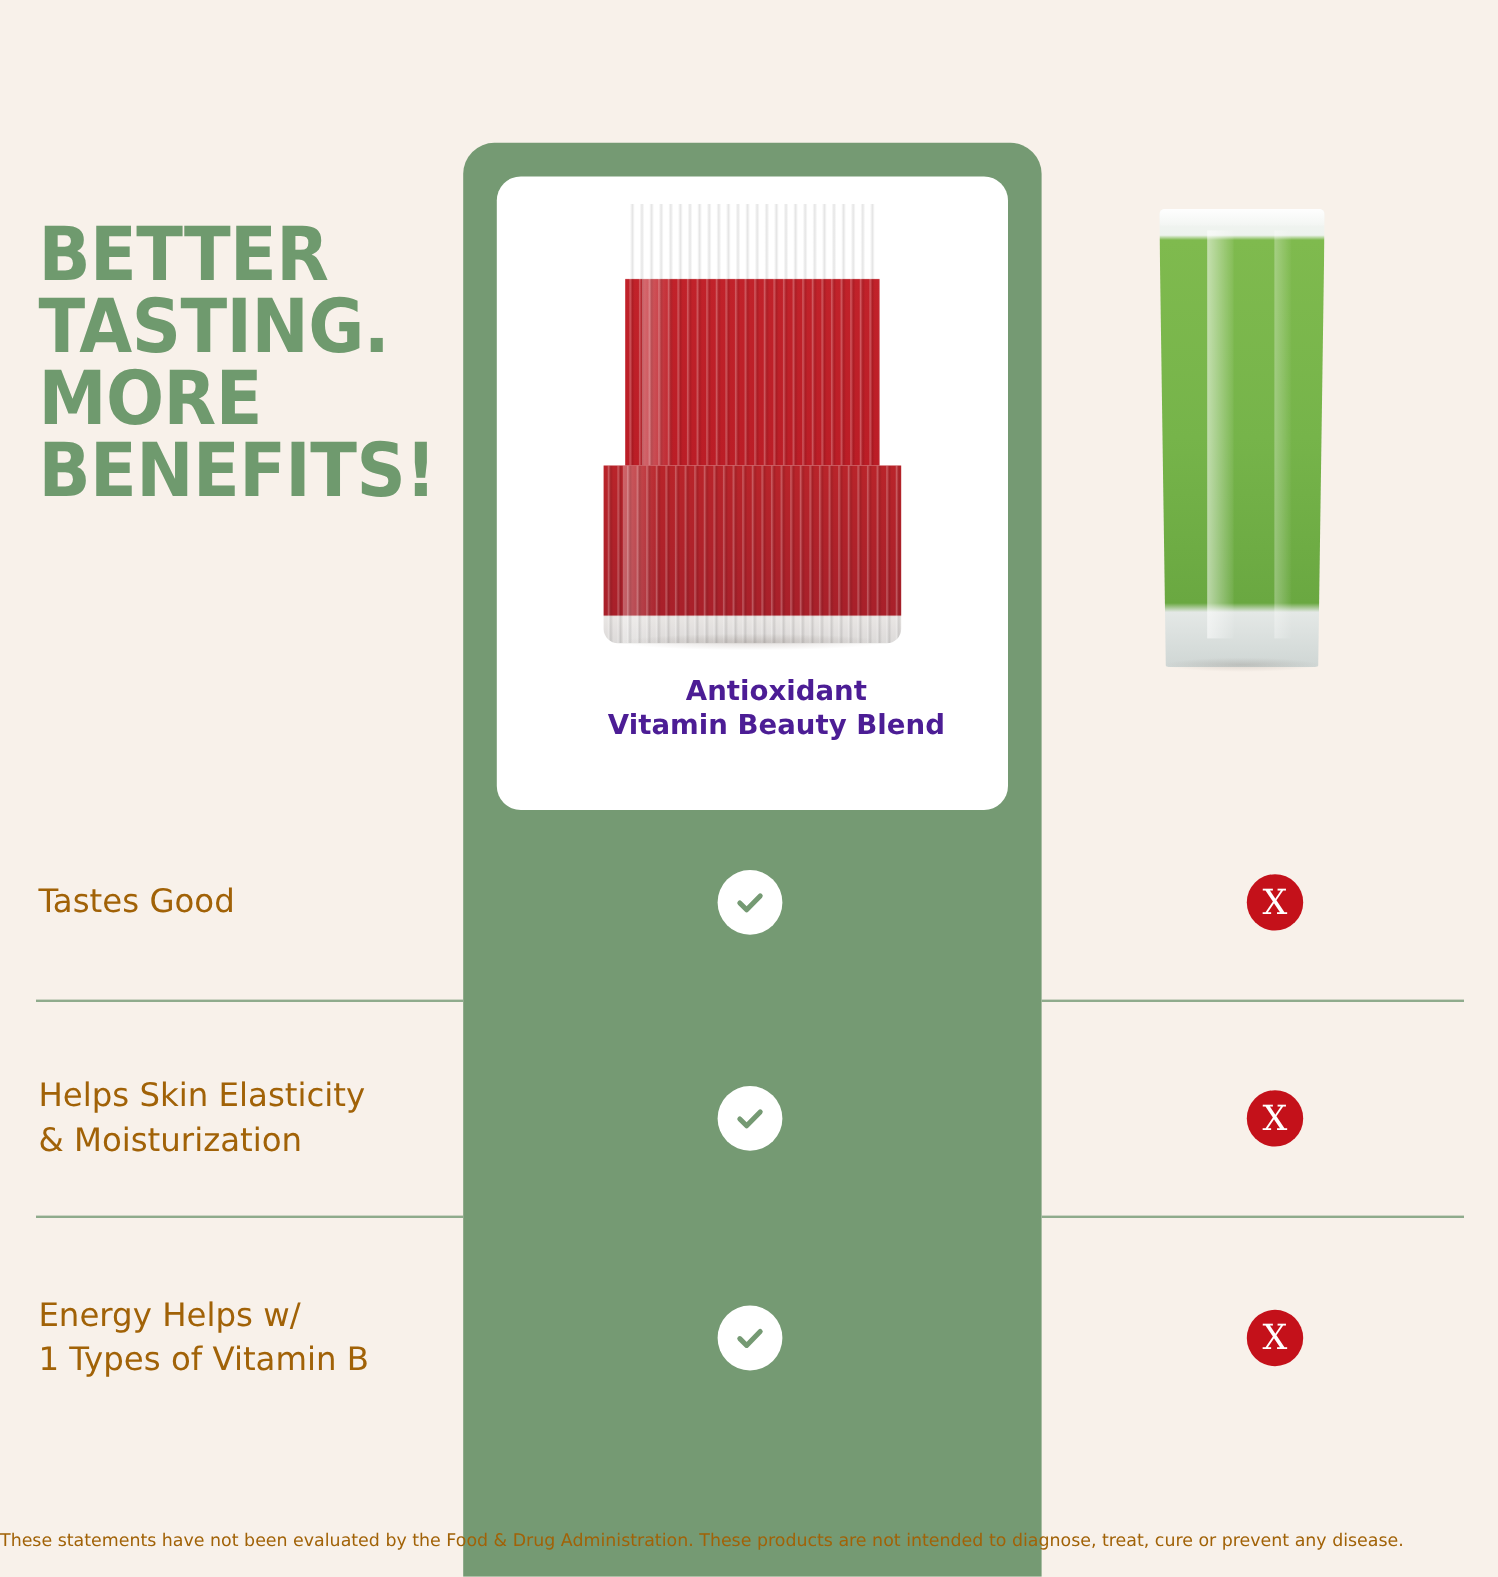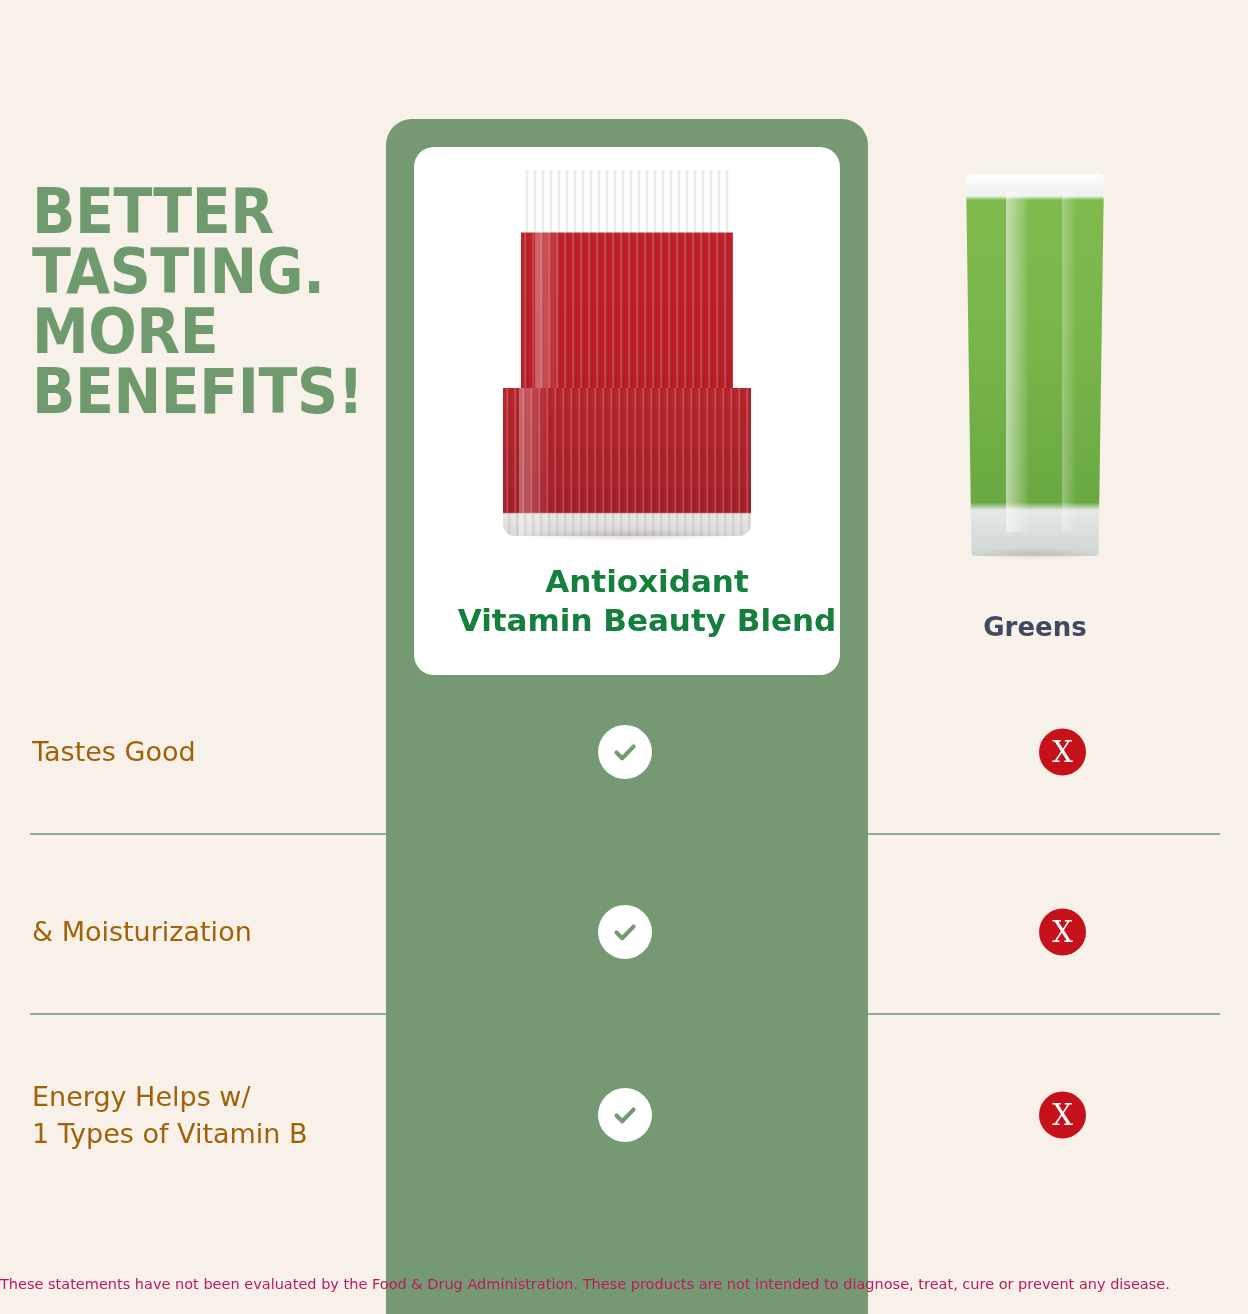--- a/index.html
+++ b/index.html
@@ -164,24 +164,24 @@
     background: linear-gradient(to bottom, rgba(255,255,255,0.95), rgba(255,255,255,0.2));
   }
   .glass-green-shadow {
     position: absolute;
     left: 10px; top: 374px; width: 130px; height: 12px;
     background: radial-gradient(ellipse at center, rgba(90,70,60,0.16), rgba(0,0,0,0) 70%);
   }
 
   
   #product-title {
-    color: #15803d;
+    color: #4c1d95;
     font-family: "DejaVu Sans", sans-serif;
     font-weight: 700;
-    font-size: 31px;
+    font-size: 23px;
     line-height: 1.25;
     text-align: center;
     margin-top: 12px;
     width: 100%;
     padding-left: 40px;
   }
   #product-title .pt-line { display: block; }
 
   #greens-title {
     position: absolute;
@@ -265,21 +265,21 @@
   #div-b-l, #div-b-r { top: 1013px; }
 
   
   #footer-note {
     position: absolute;
     left: 0;
     top: 1276px;
     width: 996px;
     z-index: 6;
     text-align: left;
-    color: #be185d;
+    color: #a16207;
     font-family: "DejaVu Sans", sans-serif;
     font-size: 14.5px;
     line-height: 1.2;
     white-space: nowrap;
   }
 </style>
 </head>
 <body>
 
 <div id="stage">
@@ -313,40 +313,40 @@
 
   <div id="greens-image">
     <div class="glass-green-body">
       <div class="rim"></div>
       <div class="shine-a"></div>
       <div class="shine-b"></div>
     </div>
     <div class="glass-green-shadow"></div>
   </div>
 
-  <div id="greens-title">Greens</div>
 
   <div class="row" id="row-0">
     <div class="row-label">
       <span class="rl-line">Tastes Good</span>
     </div>
     <div class="mark mark-product">
       <div class="check-circle">
         <svg width="30" height="30" viewBox="0 0 30 30" aria-hidden="true">
           <path d="M6.5 15.5 L12.2 21.2 L23.5 9.6" fill="none" stroke="#759a73" stroke-width="4.2" stroke-linecap="round" stroke-linejoin="round"></path>
         </svg>
       </div>
     </div>
     <div class="mark mark-greens">
       <div class="x-circle">X</div>
     </div>
   </div>
 
   <div class="row" id="row-1">
     <div class="row-label">
+      <span class="rl-line">Helps Skin Elasticity</span>
       <span class="rl-line">&amp; Moisturization</span>
     </div>
     <div class="mark mark-product">
       <div class="check-circle">
         <svg width="30" height="30" viewBox="0 0 30 30" aria-hidden="true">
           <path d="M6.5 15.5 L12.2 21.2 L23.5 9.6" fill="none" stroke="#759a73" stroke-width="4.2" stroke-linecap="round" stroke-linejoin="round"></path>
         </svg>
       </div>
     </div>
     <div class="mark mark-greens">

